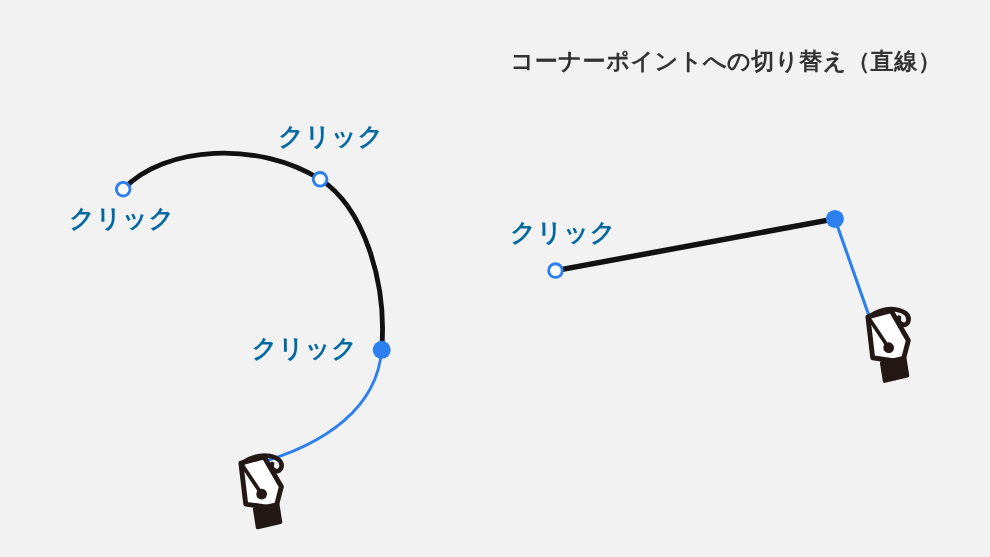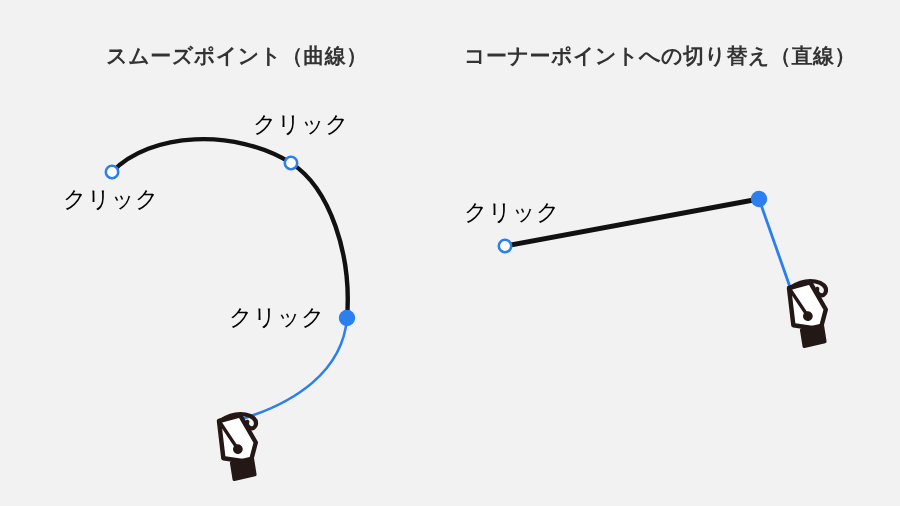--- a/index.html
+++ b/index.html
@@ -32,22 +32,22 @@
     white-space: nowrap;
     text-align: center;
     transform: translateX(-50%);
   }
   #title-left  { left: 237px; top: 42px; }
   #title-right { left: 660px; top: 42px; text-align: right; }
 
   .callout {
     position: absolute;
     font-size: 23px;
-    font-weight: normal;
-    color: #000000;
+    font-weight: bold;
+    color: #0369a1;
     white-space: nowrap;
     letter-spacing: 0.5px;
     transform: translate(-50%, -50%);
     text-align: center;
   }
   #label-left-1  { left: 111px; top: 199px; }
   #label-left-2  { left: 301px; top: 124px; }
   #label-left-3  { left: 277px; top: 317px; }
   #label-right-1 { left: 512px; top: 212px; }
   #label-right-2 { left: 752px; top: 171px; }
@@ -98,21 +98,20 @@
 
     <g transform="translate(789,288) rotate(36) scale(1.06)">
       <path d="M 0,0 L 13,-16 L 40,-4 L 47,14 L 24,26 Z" fill="#ffffff" stroke="#231815" stroke-width="4.2" stroke-linejoin="round" stroke-linecap="round"></path>
       <path d="M 0,0 L 30,11" fill="none" stroke="#231815" stroke-width="3.2" stroke-linecap="round"></path>
       <circle cx="30" cy="11" r="4.6" fill="#231815"></circle>
       <path d="M 33,25 L 46,10 L 57,21 L 44,36 Z" fill="#231815" stroke="#231815" stroke-width="3.4" stroke-linejoin="round"></path>
       <path d="M 1,-1 C 8,-20 26,-26 30,-18 C 33,-12 24,-9 22,-15" fill="none" stroke="#231815" stroke-width="4" stroke-linecap="round"></path>
     </g>
   </svg>
 
-  <div class="panel-title" id="title-left">スムーズポイント（曲線）</div>
   <div class="panel-title" id="title-right">コーナーポイントへの切り替え（直線）</div>
 
   <div class="callout" id="label-left-1">クリック</div>
   <div class="callout" id="label-left-2">クリック</div>
   <div class="callout" id="label-left-3">クリック</div>
 
   <div class="callout" id="label-right-1">クリック</div>
 
 </div>
 

